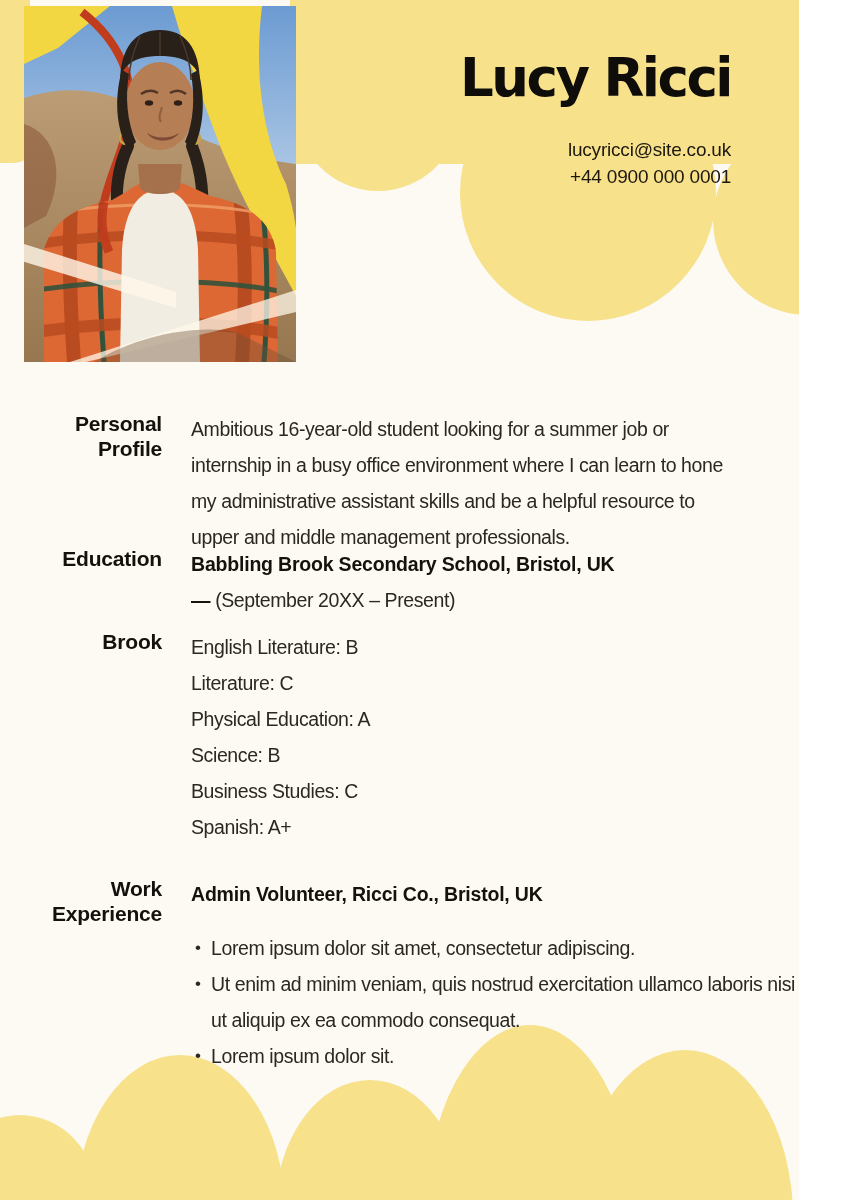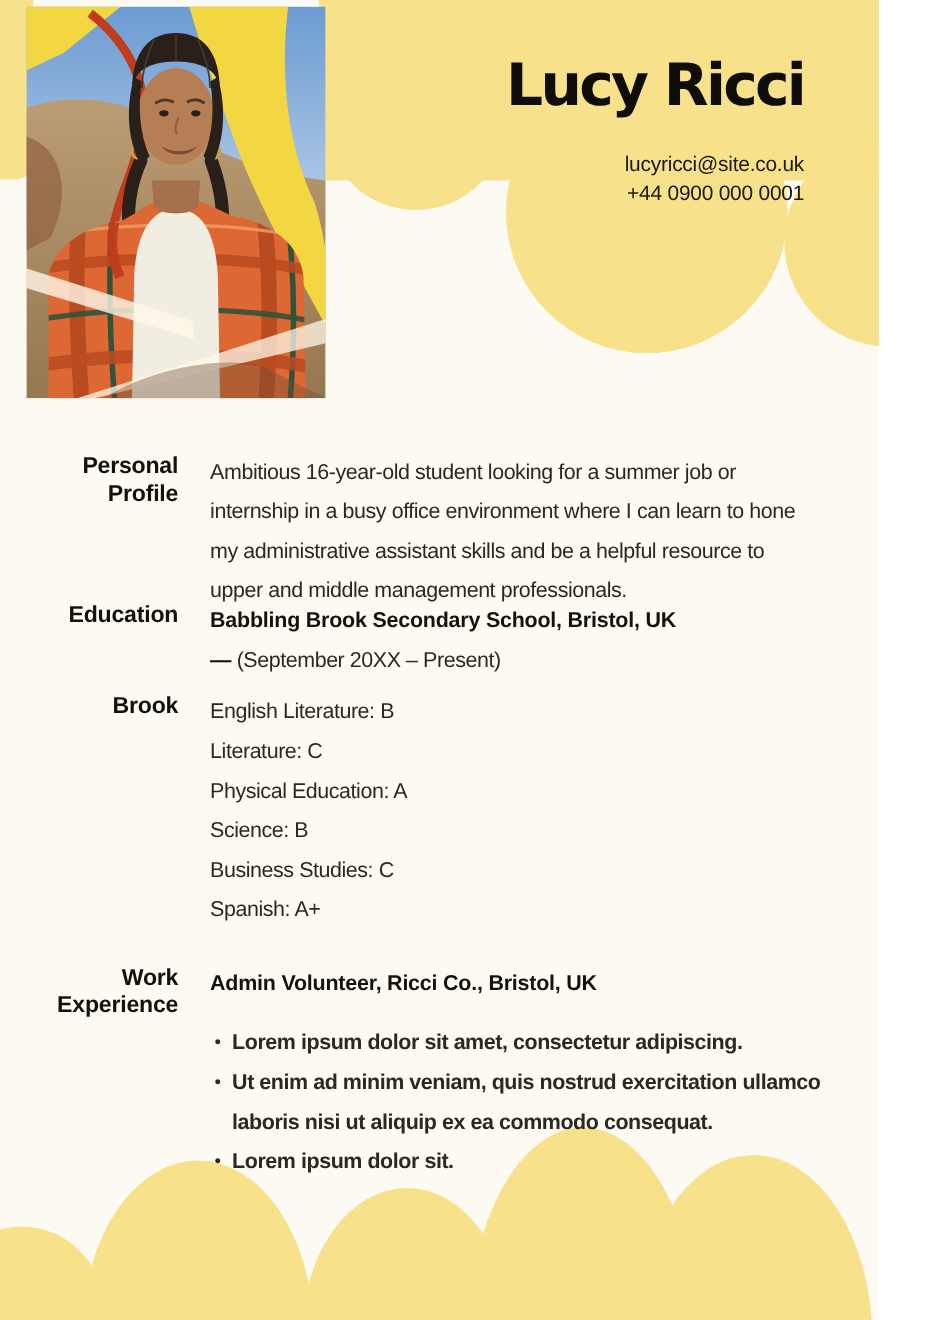--- a/index.html
+++ b/index.html
@@ -19,21 +19,21 @@
              font-weight:bold;font-size:21px;line-height:25px;color:#14110c;letter-spacing:-0.2px;}
   .sec-label span{display:block;padding-left:26px;}
   .sec-content{margin-left:191px;width:612px;font-size:19.5px;line-height:36px;letter-spacing:-0.4px;}
   .sec-content p{margin:0;width:555px;}
   .strong-line{font-weight:bold;color:#15120d;letter-spacing:-0.2px;}
   .date-line .dash{font-weight:bold;color:#17130d;}
   .gcse-item{white-space:nowrap;}
   .bullets{margin-top:18px;}
   .bullet{display:flex;width:608px;}
   .bullet .dot{flex:none;width:16px;margin-left:4px;font-size:17px;}
-  .bullet .btxt{flex:1;font-weight:bold;}
+  .bullet .btxt{flex:1;}
   .sec-profile{top:411px;} .sec-education{top:546px;} .sec-gcses{top:629px;} .sec-work{top:876px;}
 </style>
 </head>
 <body>
 
 <div class="page">
 
   <svg class="deco-top" width="848" height="340" viewBox="0 0 848 340">
     <g fill="#F7E18B">
       <path d="M0 0 H30 V147 Q30 163 12 163 H0 Z"></path>

